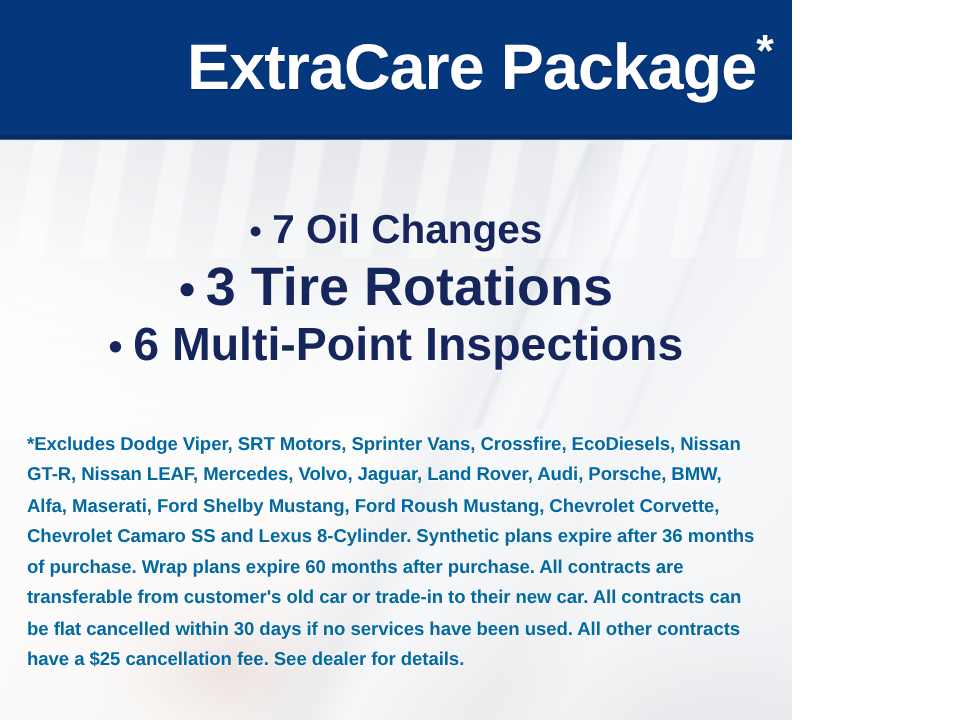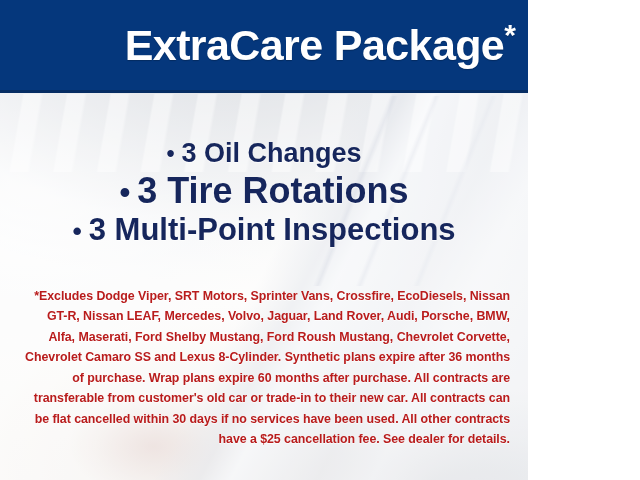--- a/index.html
+++ b/index.html
@@ -120,22 +120,22 @@
     font-size: 0.86em;
     line-height: 1;
   }
 
   
   .disclaimer {
     position: absolute;
     left: 18px;
     right: 18px;
     top: 286px;
-    text-align: right;
-    color: #b91c1c;
+    text-align: left;
+    color: #0369a1;
     font-size: 12.4px;
     font-weight: bold;
     line-height: 1.65;
     letter-spacing: -0.05px;
     text-shadow: 0 1px 1px rgba(255,255,255,0.8);
   }
 </style>
 </head>
 <body>
 
@@ -144,20 +144,20 @@
   <div class="bg-photo"></div>
   <div class="bg-slats"></div>
   <div class="bg-screen-lines"></div>
   <div class="bg-wash"></div>
 
   <div class="banner">
     <div class="banner-title"><span>ExtraCare Package</span><span class="star">*</span></div>
   </div>
 
   <div class="bullets">
-    <div class="bullet-line sz-1"><span class="bullet-dot">•</span><span>3 Oil Changes</span></div>
+    <div class="bullet-line sz-1"><span class="bullet-dot">•</span><span>7 Oil Changes</span></div>
     <div class="bullet-line sz-2"><span class="bullet-dot">•</span><span>3 Tire Rotations</span></div>
-    <div class="bullet-line sz-3"><span class="bullet-dot">•</span><span>3 Multi-Point Inspections</span></div>
+    <div class="bullet-line sz-3"><span class="bullet-dot">•</span><span>6 Multi-Point Inspections</span></div>
   </div>
 
   <div class="disclaimer">*Excludes Dodge Viper, SRT Motors, Sprinter Vans, Crossfire, EcoDiesels, Nissan GT-R, Nissan LEAF, Mercedes, Volvo, Jaguar, Land Rover, Audi, Porsche, BMW, Alfa, Maserati, Ford Shelby Mustang, Ford Roush Mustang, Chevrolet Corvette, Chevrolet Camaro SS and Lexus 8-Cylinder. Synthetic plans expire after 36 months of purchase. Wrap plans expire 60 months after purchase. All contracts are transferable from customer's old car or trade-in to their new car. All contracts can be flat cancelled within 30 days if no services have been used. All other contracts have a $25 cancellation fee. See dealer for details.</div>
 
 </div>
 
 </body></html>

